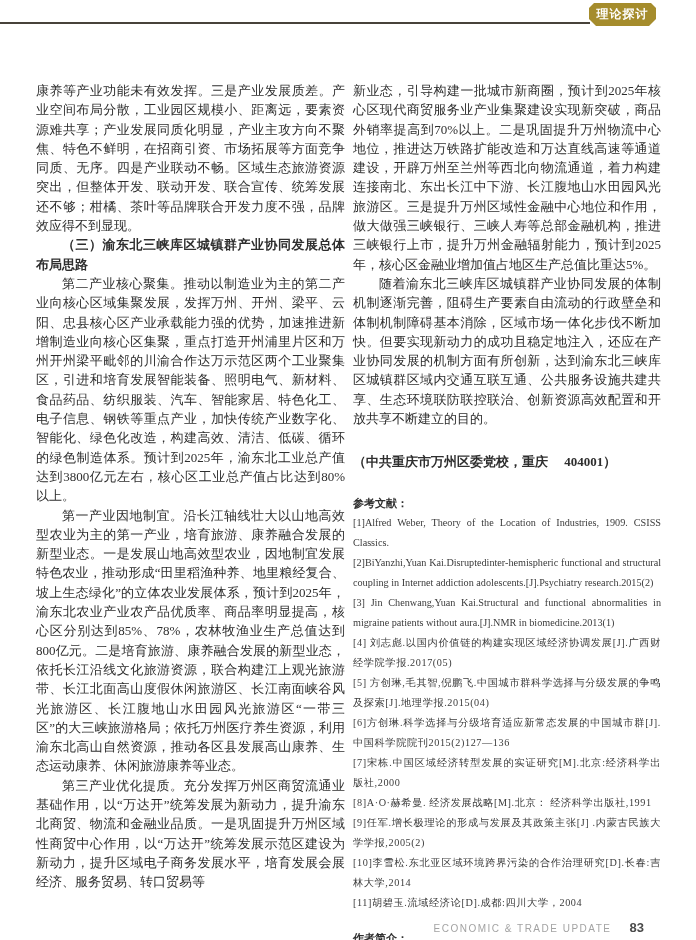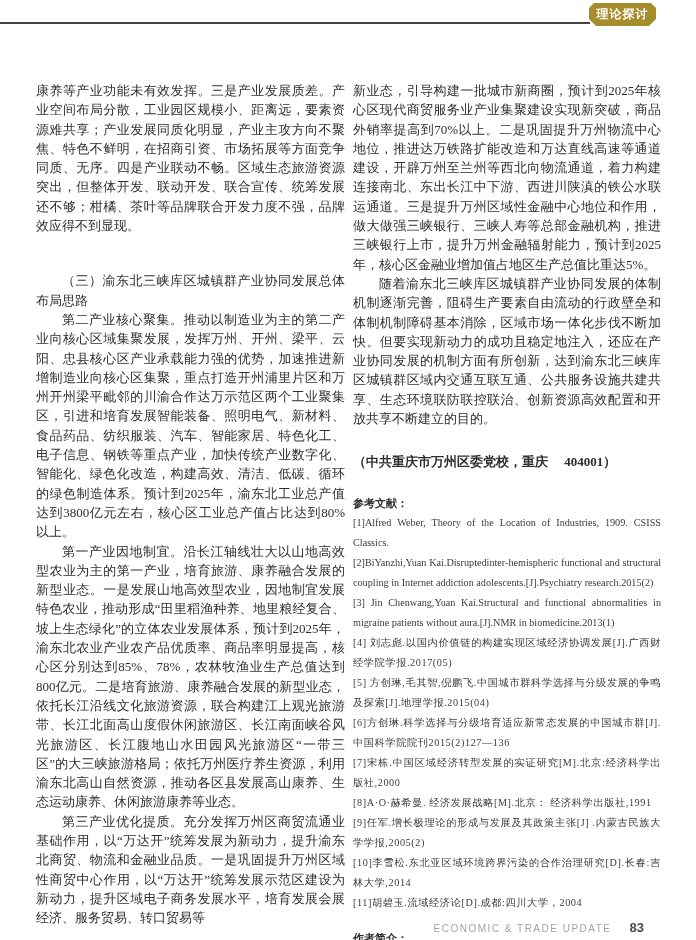--- a/index.html
+++ b/index.html
@@ -31,21 +31,21 @@
   
   .col {
     position: absolute; top: 81px;
     font-size: 13px; line-height: 19.3px;
     text-align: justify;
   }
   .col-left  { left: 36px;  width: 309px; }
   .col-right { left: 353px; width: 308px; }
   p { margin: 0; }
   .indent { text-indent: 2em; }
-  .heading { font-weight: normal; text-indent: 2em; margin-top: 36px; }
+  .heading { font-weight: bold; text-indent: 2em; }
 
   .affiliation { font-weight: bold; margin-top: 24px; }
 
   .refs-title {
     font-weight: bold; font-size: 11px;
     margin-top: 21px; line-height: 20px;
   }
   .ref {
     font-size: 10.2px; line-height: 20px; text-align: justify;
     color: #3a3a3a;
@@ -73,21 +73,21 @@
 
   <div class="col col-left">
     <p>康养等产业功能未有效发挥。三是产业发展质差。产业空间布局分散，工业园区规模小、距离远，要素资源难共享；产业发展同质化明显，产业主攻方向不聚焦、特色不鲜明，在招商引资、市场拓展等方面竞争同质、无序。四是产业联动不畅。区域生态旅游资源突出，但整体开发、联动开发、联合宣传、统筹发展还不够；柑橘、茶叶等品牌联合开发力度不强，品牌效应得不到显现。</p>
     <p class="heading">（三）渝东北三峡库区城镇群产业协同发展总体布局思路</p>
     <p class="indent">第二产业核心聚集。推动以制造业为主的第二产业向核心区域集聚发展，发挥万州、开州、梁平、云阳、忠县核心区产业承载能力强的优势，加速推进新增制造业向核心区集聚，重点打造开州浦里片区和万州开州梁平毗邻的川渝合作达万示范区两个工业聚集区，引进和培育发展智能装备、照明电气、新材料、食品药品、纺织服装、汽车、智能家居、特色化工、电子信息、钢铁等重点产业，加快传统产业数字化、智能化、绿色化改造，构建高效、清洁、低碳、循环的绿色制造体系。预计到2025年，渝东北工业总产值达到3800亿元左右，核心区工业总产值占比达到80%以上。</p>
     <p class="indent">第一产业因地制宜。沿长江轴线壮大以山地高效型农业为主的第一产业，培育旅游、康养融合发展的新型业态。一是发展山地高效型农业，因地制宜发展特色农业，推动形成“田里稻渔种养、地里粮经复合、坡上生态绿化”的立体农业发展体系，预计到2025年，渝东北农业产业农产品优质率、商品率明显提高，核心区分别达到85%、78%，农林牧渔业生产总值达到800亿元。二是培育旅游、康养融合发展的新型业态，依托长江沿线文化旅游资源，联合构建江上观光旅游带、长江北面高山度假休闲旅游区、长江南面峡谷风光旅游区、长江腹地山水田园风光旅游区“一带三区”的大三峡旅游格局；依托万州医疗养生资源，利用渝东北高山自然资源，推动各区县发展高山康养、生态运动康养、休闲旅游康养等业态。</p>
     <p class="indent">第三产业优化提质。充分发挥万州区商贸流通业基础作用，以“万达开”统筹发展为新动力，提升渝东北商贸、物流和金融业品质。一是巩固提升万州区域性商贸中心作用，以“万达开”统筹发展示范区建设为新动力，提升区域电子商务发展水平，培育发展会展经济、服务贸易、转口贸易等</p>
   </div>
 
   <div class="col col-right">
-    <p>新业态，引导构建一批城市新商圈，预计到2025年核心区现代商贸服务业产业集聚建设实现新突破，商品外销率提高到70%以上。二是巩固提升万州物流中心地位，推进达万铁路扩能改造和万达直线高速等通道建设，开辟万州至兰州等西北向物流通道，着力构建连接南北、东出长江中下游、西进川陕滇的铁公水联运通道。三是提升万州区域性金融中心地位和作用，做大做强三峡银行、三峡人寿等总部金融机构，推进三峡银行上市，提升万州金融辐射能力，预计到2025年，核心区金融业增加值占地区生产总值比重达5%。</p>
+    <p>新业态，引导构建一批城市新商圈，预计到2025年核心区现代商贸服务业产业集聚建设实现新突破，商品外销率提高到70%以上。二是巩固提升万州物流中心地位，推进达万铁路扩能改造和万达直线高速等通道建设，开辟万州至兰州等西北向物流通道，着力构建连接南北、东出长江中下游、长江腹地山水田园风光旅游区。三是提升万州区域性金融中心地位和作用，做大做强三峡银行、三峡人寿等总部金融机构，推进三峡银行上市，提升万州金融辐射能力，预计到2025年，核心区金融业增加值占地区生产总值比重达5%。</p>
     <p class="indent">随着渝东北三峡库区城镇群产业协同发展的体制机制逐渐完善，阻碍生产要素自由流动的行政壁垒和体制机制障碍基本消除，区域市场一体化步伐不断加快。但要实现新动力的成功且稳定地注入，还应在产业协同发展的机制方面有所创新，达到渝东北三峡库区城镇群区域内交通互联互通、公共服务设施共建共享、生态环境联防联控联治、创新资源高效配置和开放共享不断建立的目的。</p>
 
     <p class="affiliation">（中共重庆市万州区委党校，重庆　 404001）</p>
 
     <p class="refs-title">参考文献：</p>
     <p class="ref">[1]Alfred Weber, Theory of the Location of Industries, 1909. CSISS Classics.</p>
     <p class="ref">[2]BiYanzhi,Yuan Kai.Disruptedinter-hemispheric functional and structural coupling in Internet addiction adolescents.[J].Psychiatry research.2015(2)</p>
     <p class="ref">[3] Jin Chenwang,Yuan Kai.Structural and functional abnormalities in migraine patients without aura.[J].NMR in biomedicine.2013(1)</p>
     <p class="ref ref-cn">[4] 刘志彪.以国内价值链的构建实现区域经济协调发展[J].广西财经学院学报.2017(05)</p>
     <p class="ref ref-cn">[5] 方创琳,毛其智,倪鹏飞.中国城市群科学选择与分级发展的争鸣及探索[J].地理学报.2015(04)</p>

